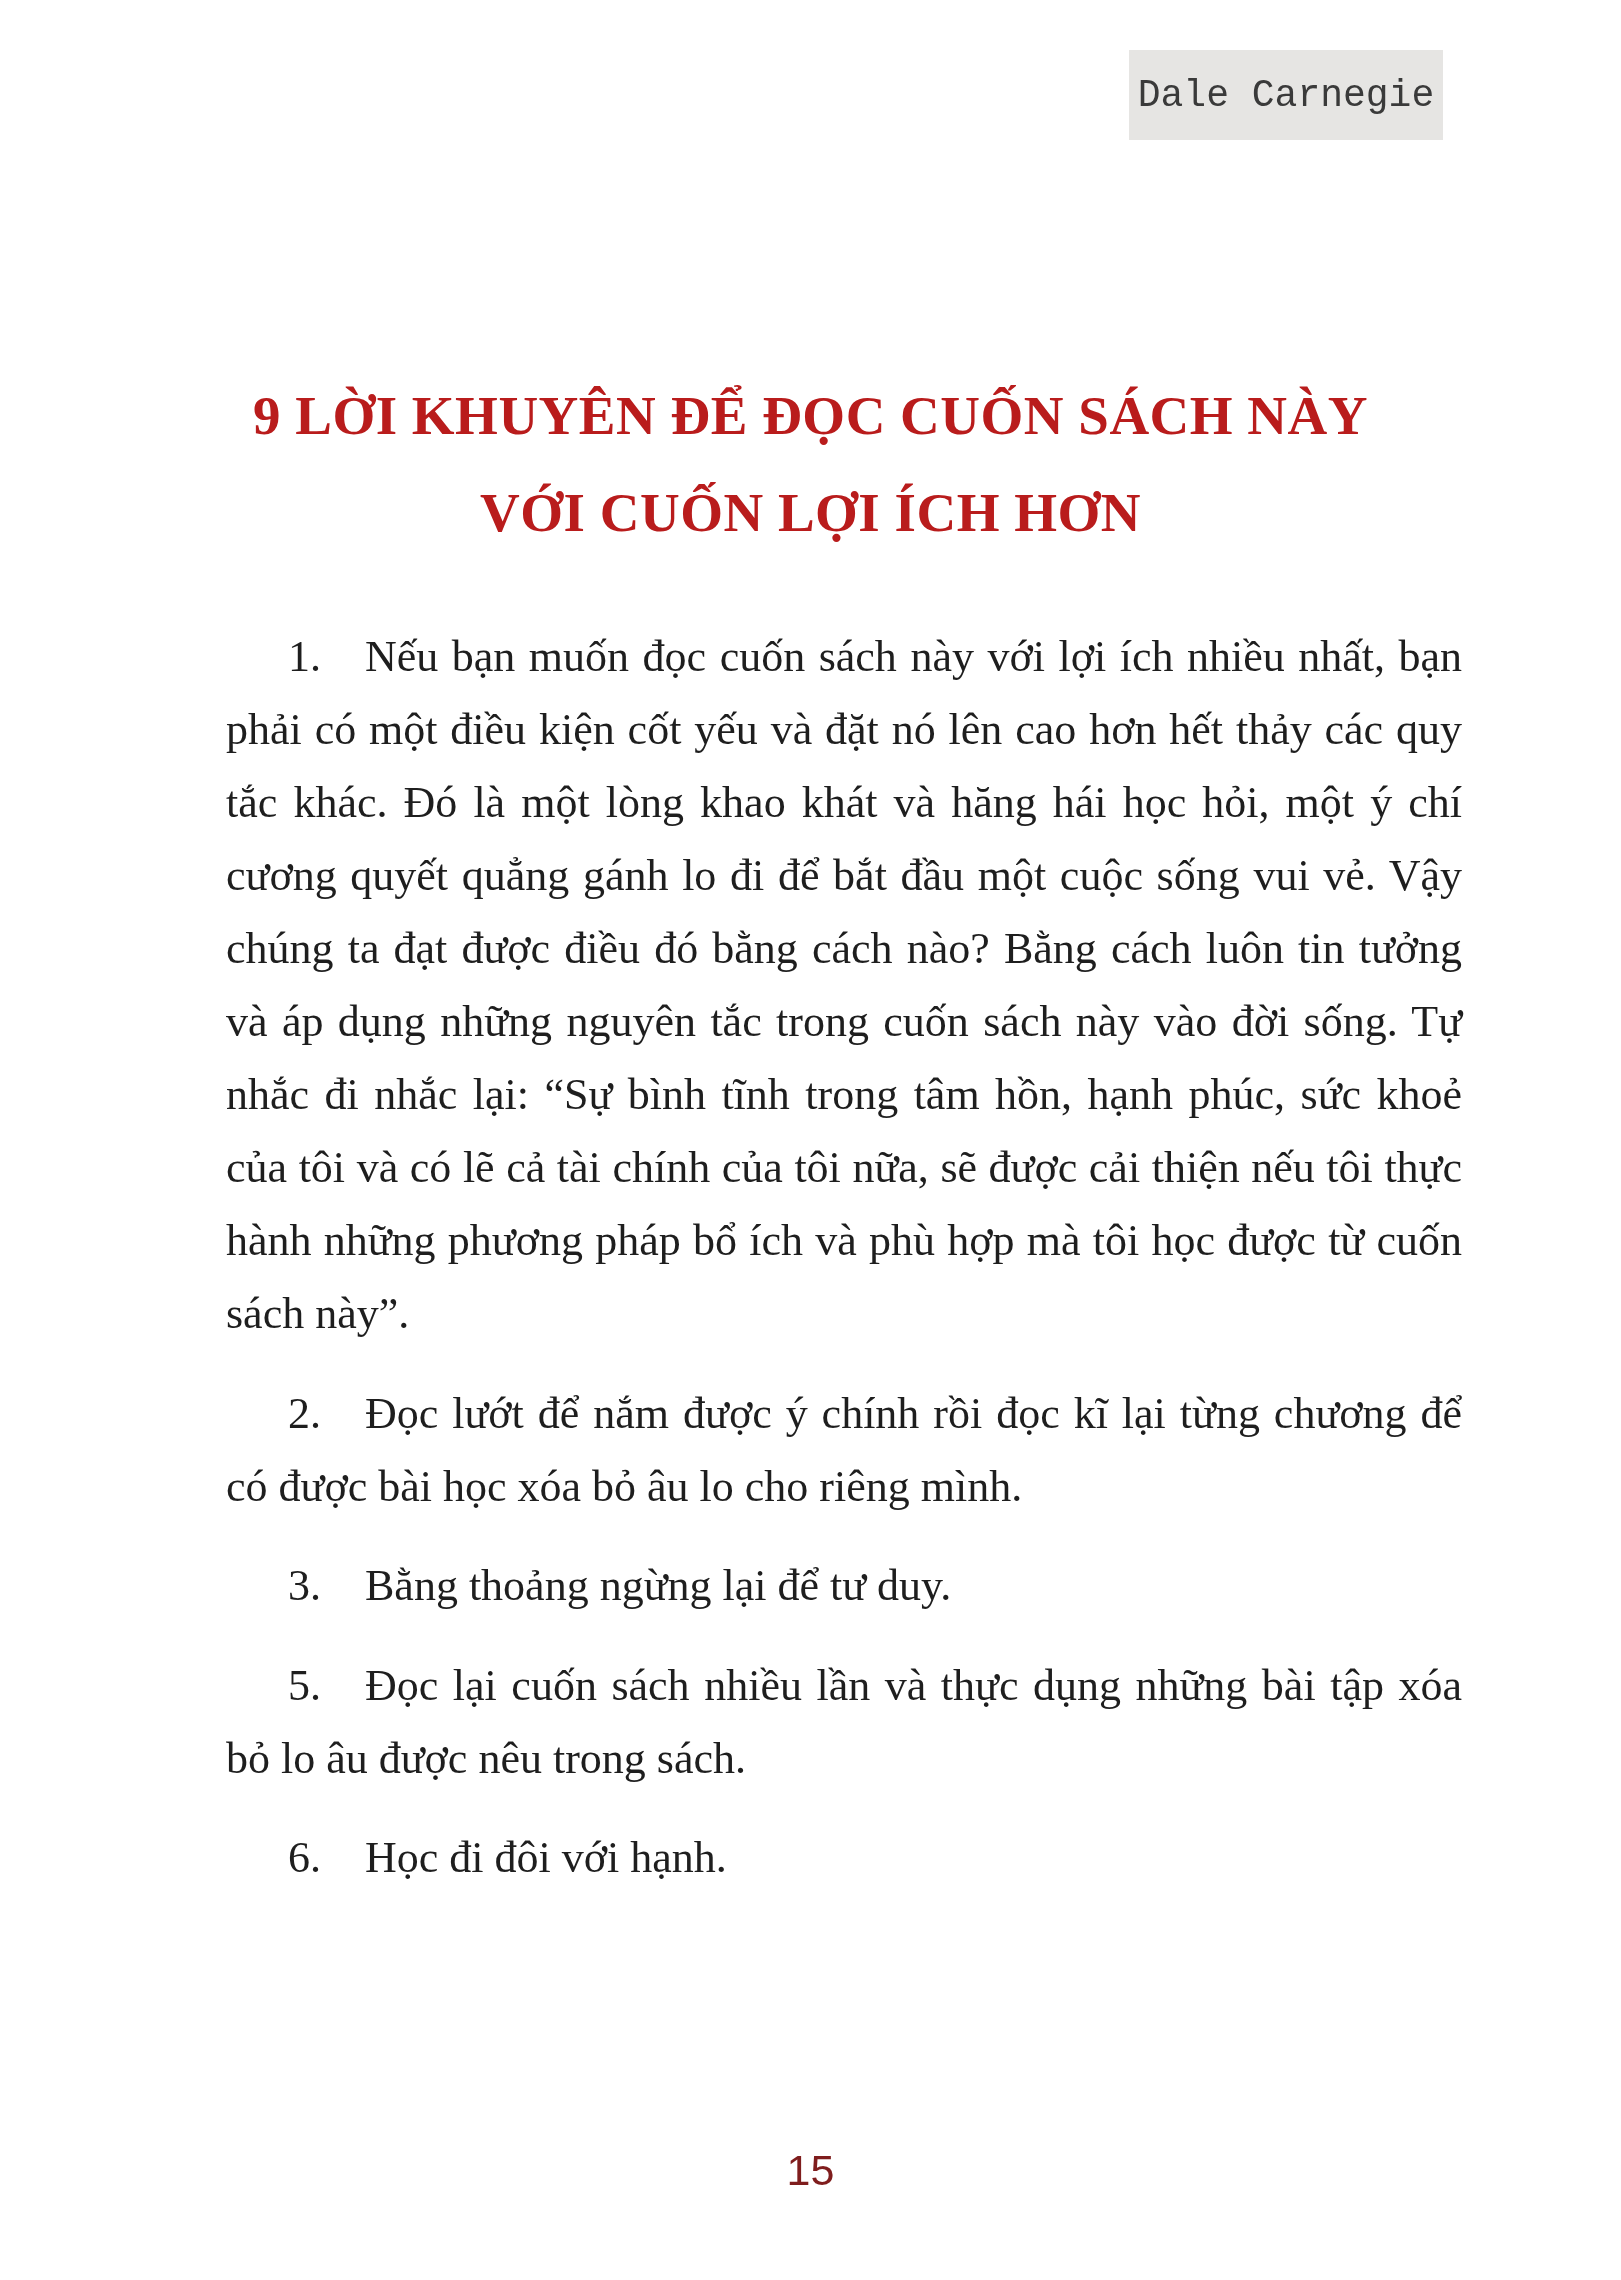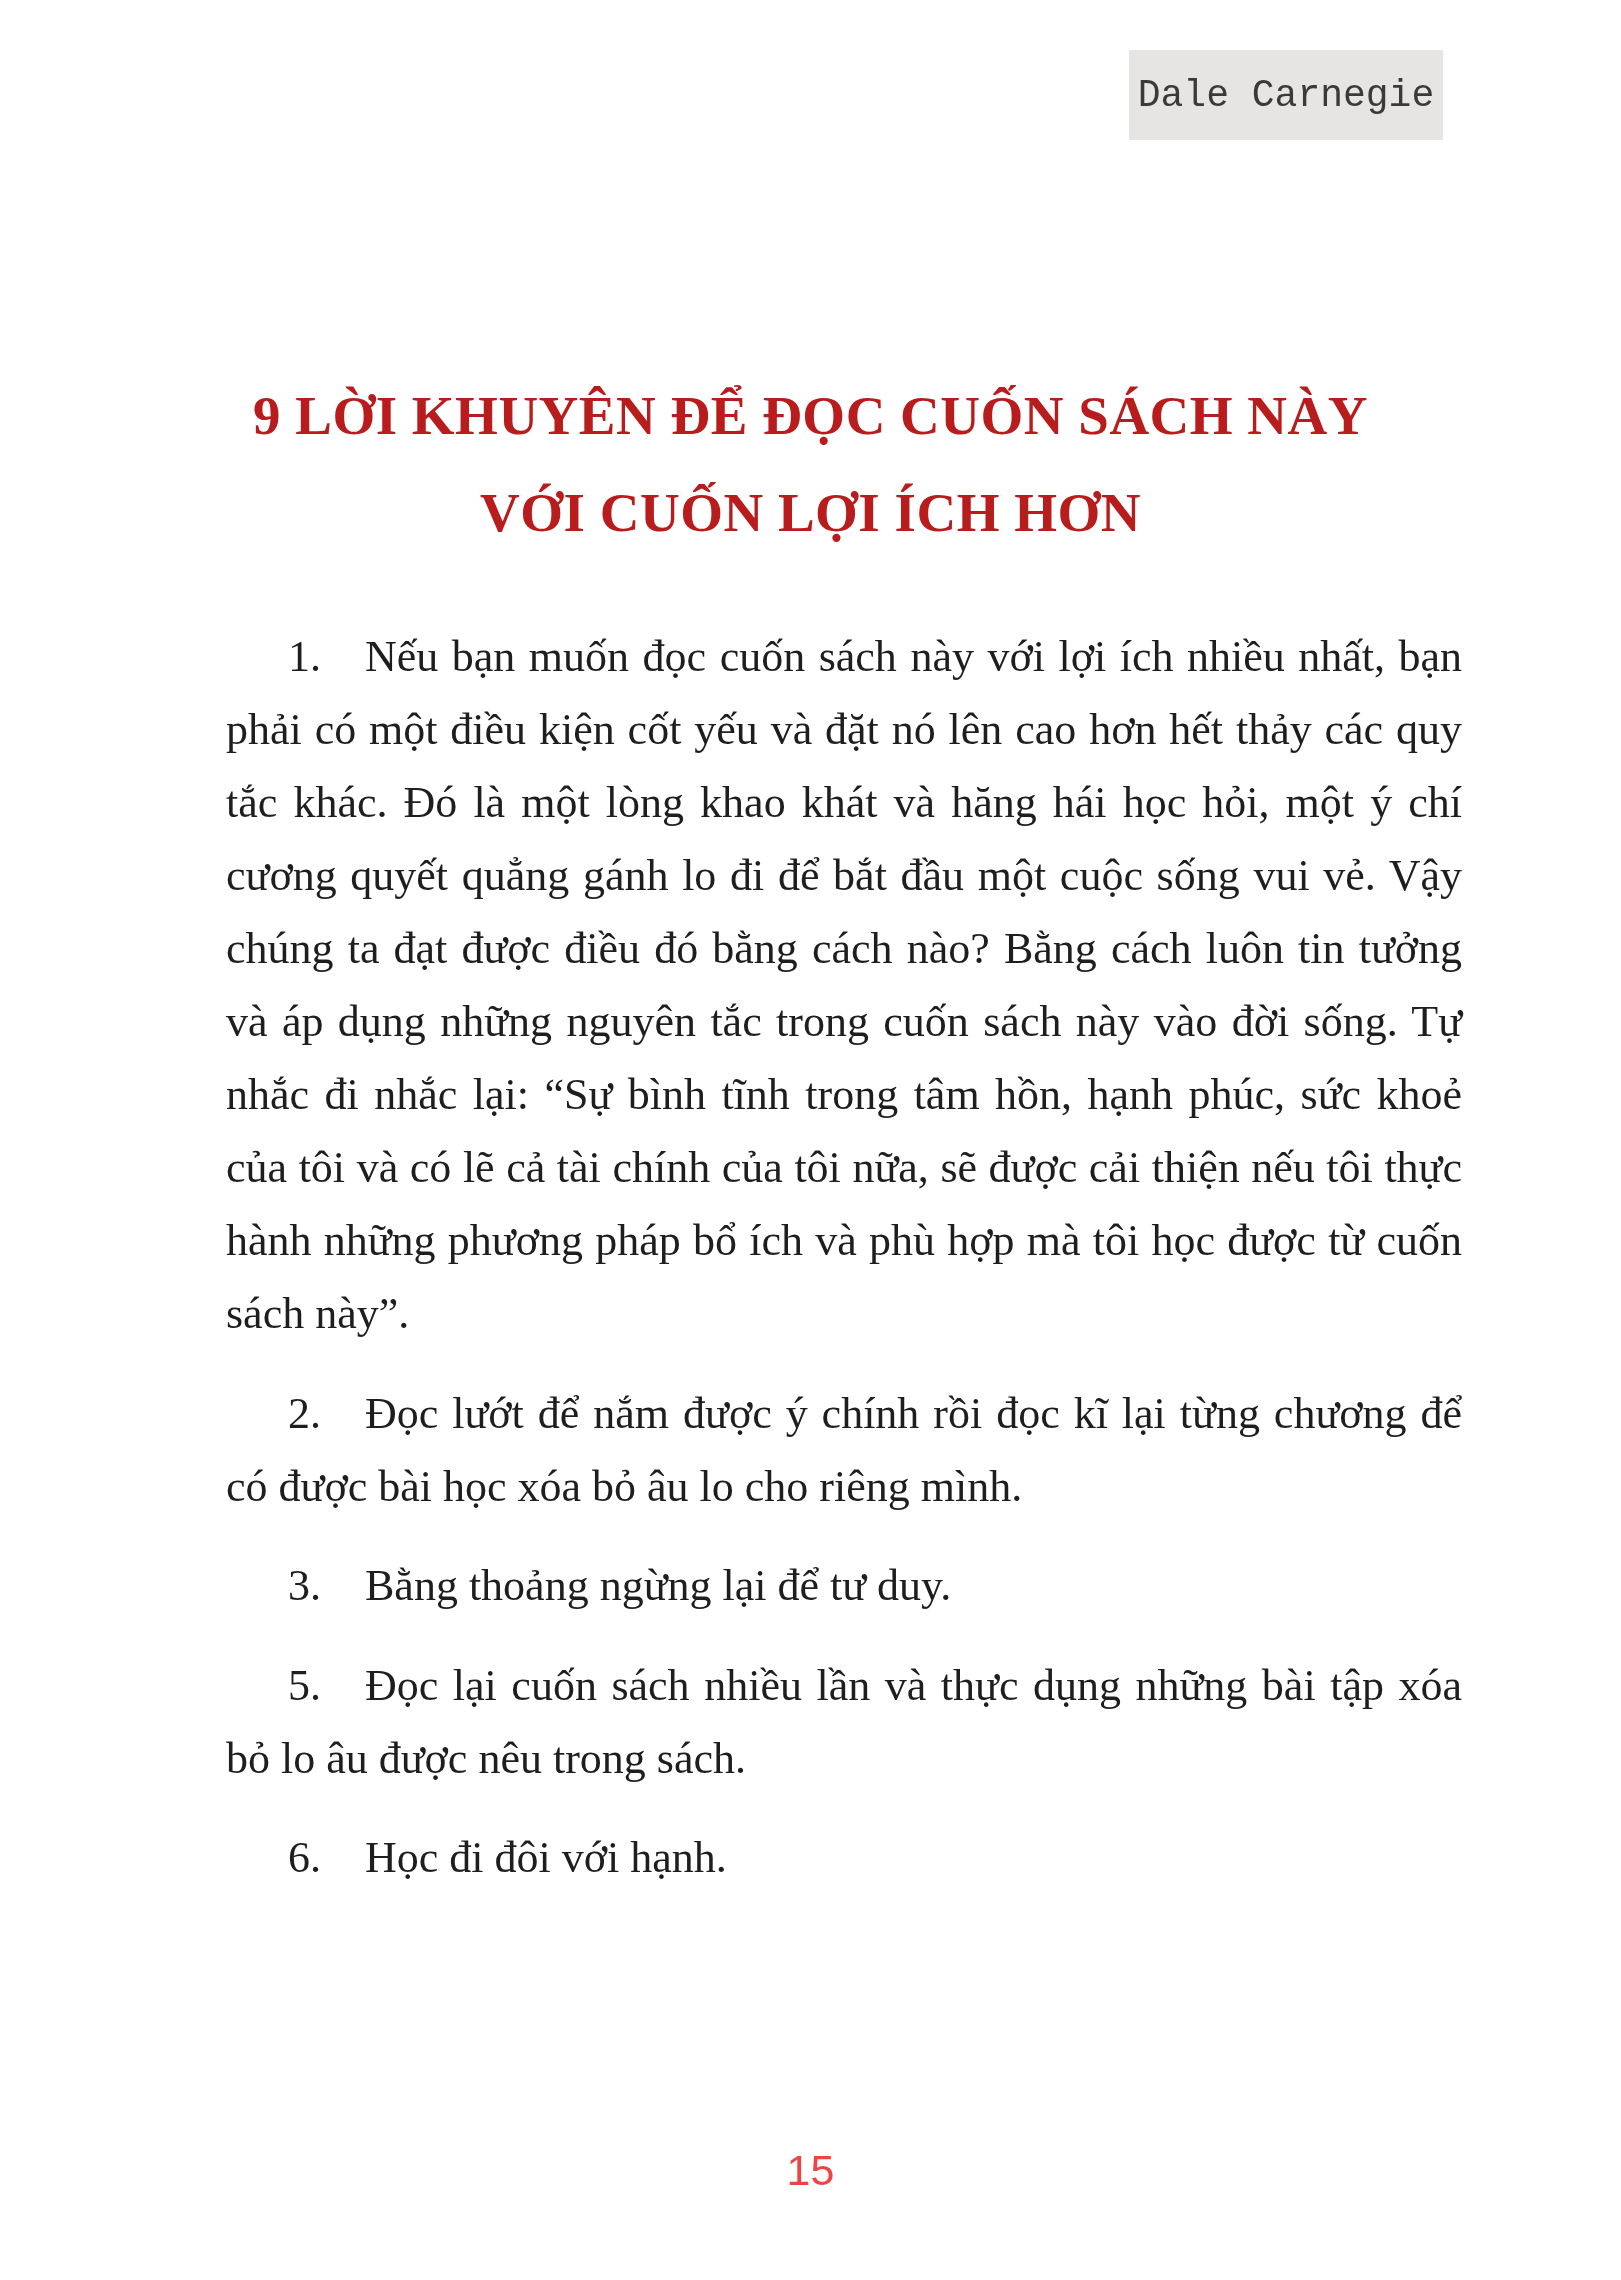--- a/index.html
+++ b/index.html
@@ -60,21 +60,21 @@
     margin-right: 44px;
   }
   .page-number {
     position: absolute;
     left: 0;
     right: 0;
     top: 2146px;
     text-align: center;
     font-family: "Liberation Sans", "DejaVu Sans", sans-serif;
     font-size: 43px;
-    color: #ef4444;
+    color: #7f1d1d;
   }
 </style>
 </head>
 <body>
 
 <div class="page">
 
   <div class="header-badge">
     <span>Dale Carnegie</span>
   </div>

